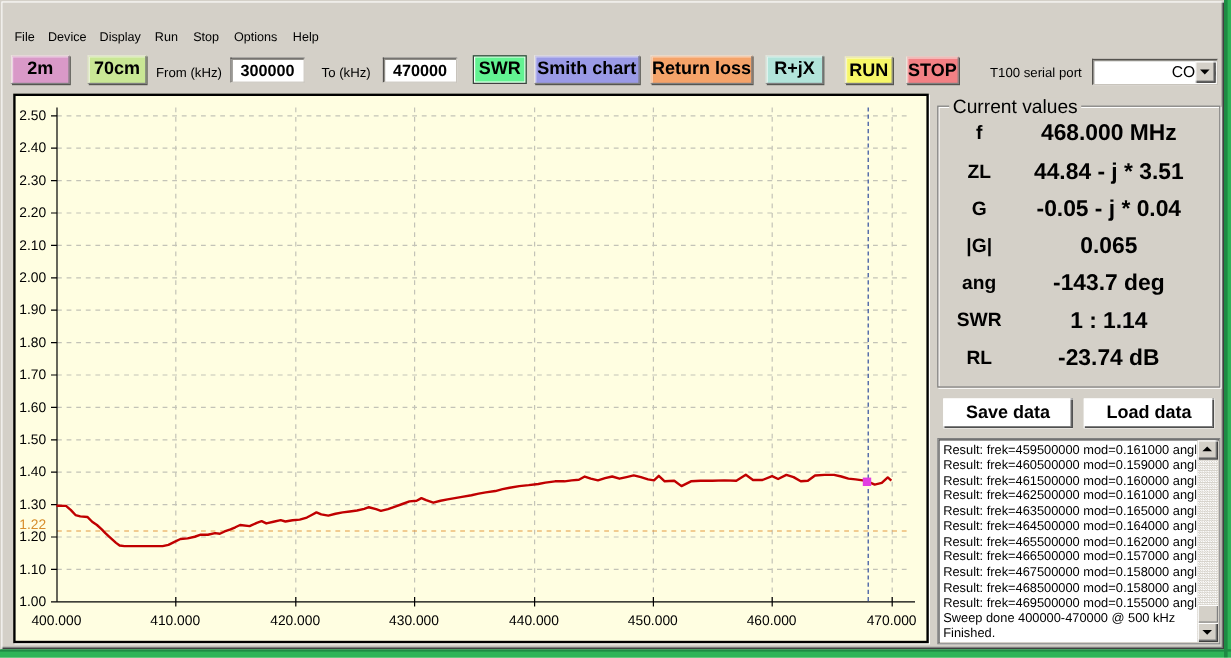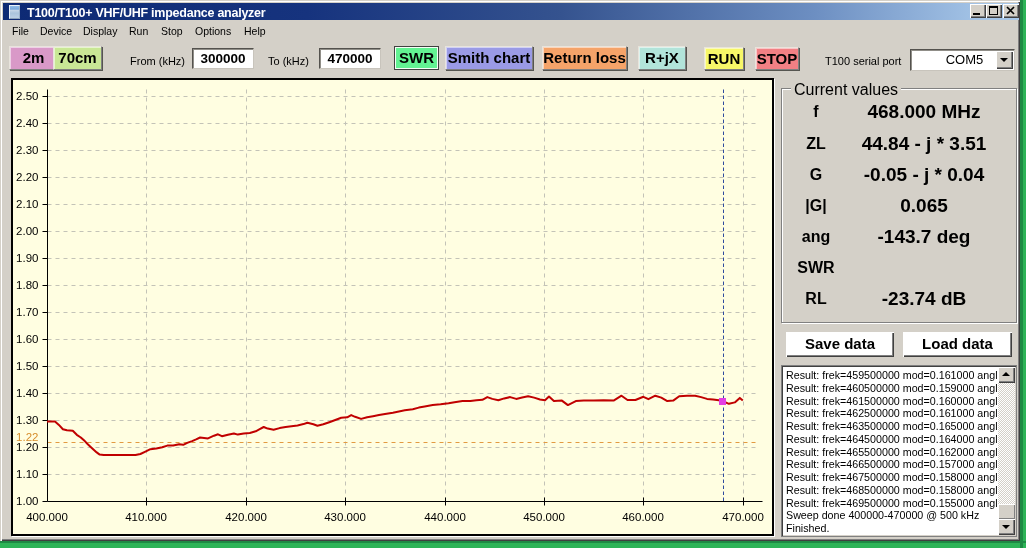--- a/index.html
+++ b/index.html
@@ -58,59 +58,44 @@
 .sbtn { position:absolute; left:0; width:17px; height:16px; background:#d4d0c8;
   box-shadow: inset 1px 1px 0 #ffffff, inset -1px -1px 0 #404040, inset -2px -2px 0 #808080; }
 .arr { position:absolute; left:4px; width:0; height:0; border-left:4px solid transparent; border-right:4px solid transparent; }
 </style>
 </head>
 <body>
 <div id="desktop">
 <div id="edge-r"></div>
     <div id="edge-b"></div>
 <div id="win">
-  <div id="titlebar">
-    <div id="ticon"></div>
-    <div id="ttext">T100/T100+ VHF/UHF impedance analyzer</div>
-    <div class="tbtn" id="btn-min">
-          <div style="position:absolute;left:3px;top:9px;width:7px;height:2px;background:#000"></div>
-        </div>
-    <div class="tbtn" id="btn-max">
-          <div style="position:absolute;left:3px;top:2px;width:9px;height:9px;border:1px solid #000;border-top-width:2px"></div>
-        </div>
-    <div class="tbtn" id="btn-close">
-          <svg width="16" height="14" style="position:absolute;left:0;top:0">
-            <path d="M4 3 L11 10 M11 3 L4 10" stroke="#000" stroke-width="1.7"></path>
-          </svg>
-        </div>
-  </div>
   <div id="menubar">
     <span style="left:8px">File</span>
     <span style="left:36px">Device</span>
     <span style="left:79px">Display</span>
     <span style="left:125px">Run</span>
     <span style="left:157px">Stop</span>
     <span style="left:191px">Options</span>
     <span style="left:240px">Help</span>
   </div>
 
   <div class="cbtn" style="left:8px;top:45px;width:49px;height:24px;background:#d999c8;font-size:15px;line-height:22px;">2m</div>
-  <div class="cbtn" style="left:52px;top:45px;width:49px;height:24px;background:#c9e795;font-size:15px;line-height:22px;">70cm</div>
+  <div class="cbtn" style="left:72px;top:45px;width:49px;height:24px;background:#c9e795;font-size:15px;line-height:22px;">70cm</div>
   <div class="lbl" style="left:129px;top:54px;">From (kHz)</div>
   <div class="edit" style="left:191px;top:47px;width:62px;height:21px;line-height:19px;">300000</div>
   <div class="lbl" style="left:267px;top:54px;">To (kHz)</div>
   <div class="edit" style="left:318px;top:47px;width:62px;height:21px;line-height:19px;">470000</div>
   <div class="cbtn" style="left:393px;top:45px;width:45px;height:24px;background:#62f392;font-size:15px;line-height:22px;border:1px solid #404040;box-shadow:inset 0 0 0 1px #f4fff6;">SWR</div>
   <div class="cbtn" style="left:444px;top:45px;width:88px;height:24px;background:#9a9ae6;font-size:15px;line-height:22px;">Smith chart</div>
   <div class="cbtn" style="left:541px;top:45px;width:85px;height:24px;background:#f5a369;font-size:15px;line-height:22px;">Return loss</div>
   <div class="cbtn" style="left:637px;top:45px;width:48px;height:24px;background:#b2e4da;font-size:15px;line-height:22px;">R+jX</div>
   <div class="cbtn" style="left:703px;top:46px;width:40px;height:23px;background:#f7f768;font-size:15px;line-height:21px;">RUN</div>
   <div class="cbtn" style="left:754px;top:46px;width:44px;height:23px;background:#f28084;font-size:15px;line-height:21px;">STOP</div>
   <div class="lbl" style="left:824px;top:54px;">T100 serial port</div>
-  <div class="edit" style="left:909px;top:48px;width:105px;height:22px;font-weight:normal;font-size:13px;text-align:center;padding-left:4px;line-height:19px;">COM5
+  <div class="edit" style="left:909px;top:48px;width:105px;height:22px;font-weight:normal;font-size:13px;text-align:right;padding-left:4px;line-height:19px;">COM5
     <div style="position:absolute;right:1px;top:1px;width:17px;height:18px;background:#d4d0c8;box-shadow:inset 1px 1px 0 #ffffff, inset -1px -1px 0 #404040, inset -2px -2px 0 #808080;">
       <div class="arr" style="top:7px;border-top:4px solid #000;"></div>
     </div>
   </div>
 
   <div id="chart">
     <svg width="759" height="454" style="position:absolute;left:0;top:0">
 
       <g stroke="#c3c3b7" stroke-width="1" stroke-dasharray="4 4" transform="translate(0.5,0.5)">
         <line x1="34" y1="394" x2="744" y2="394"></line>
@@ -216,20 +201,21 @@
   <div class="cvv" style="top:100px;">468.000 MHz</div>
   <div class="cvl" style="left:780px;top:134px;">ZL</div>
   <div class="cvv" style="top:132px;">44.84 - j * 3.51</div>
   <div class="cvl" style="left:780px;top:165px;">G</div>
   <div class="cvv" style="top:163px;">-0.05 - j * 0.04</div>
   <div class="cvl" style="left:780px;top:196px;">|G|</div>
   <div class="cvv" style="top:194px;">0.065</div>
   <div class="cvl" style="left:780px;top:227px;">ang</div>
   <div class="cvv" style="top:225px;">-143.7 deg</div>
   <div class="cvl" style="left:780px;top:258px;">SWR</div>
+  <div class="cvv" style="top:256px;">1 : 1.14</div>
   <div class="cvl" style="left:780px;top:289px;">RL</div>
   <div class="cvv" style="top:287px;">-23.74 dB</div>
   <div class="gbtn" style="left:785px;width:108px;">Save data</div>
   <div class="gbtn" style="left:902px;width:109px;">Load data</div>
 
   <div id="listbox">
     <div id="listtext">Result: frek=459500000 mod=0.161000 angle<br>Result: frek=460500000 mod=0.159000 angle<br>Result: frek=461500000 mod=0.160000 angle<br>Result: frek=462500000 mod=0.161000 angle<br>Result: frek=463500000 mod=0.165000 angle<br>Result: frek=464500000 mod=0.164000 angle<br>Result: frek=465500000 mod=0.162000 angle<br>Result: frek=466500000 mod=0.157000 angle<br>Result: frek=467500000 mod=0.158000 angle<br>Result: frek=468500000 mod=0.158000 angle<br>Result: frek=469500000 mod=0.155000 angle<br>Sweep done 400000-470000 @ 500 kHz<br>Finished.</div>
     <div id="sbar">
       <div class="sbtn" style="top:0;">
             <div class="arr" style="top:5px;border-bottom:4px solid #000;"></div>

